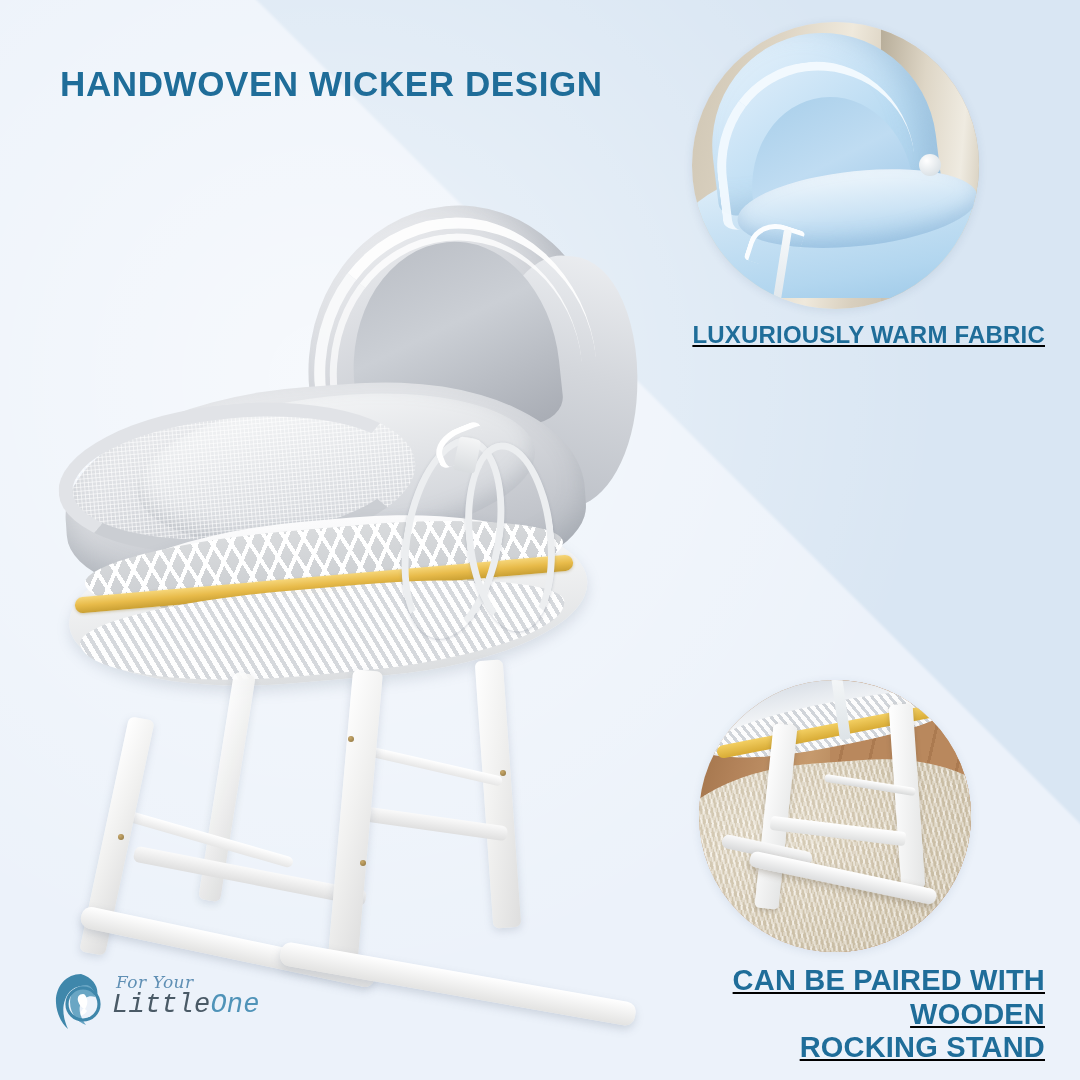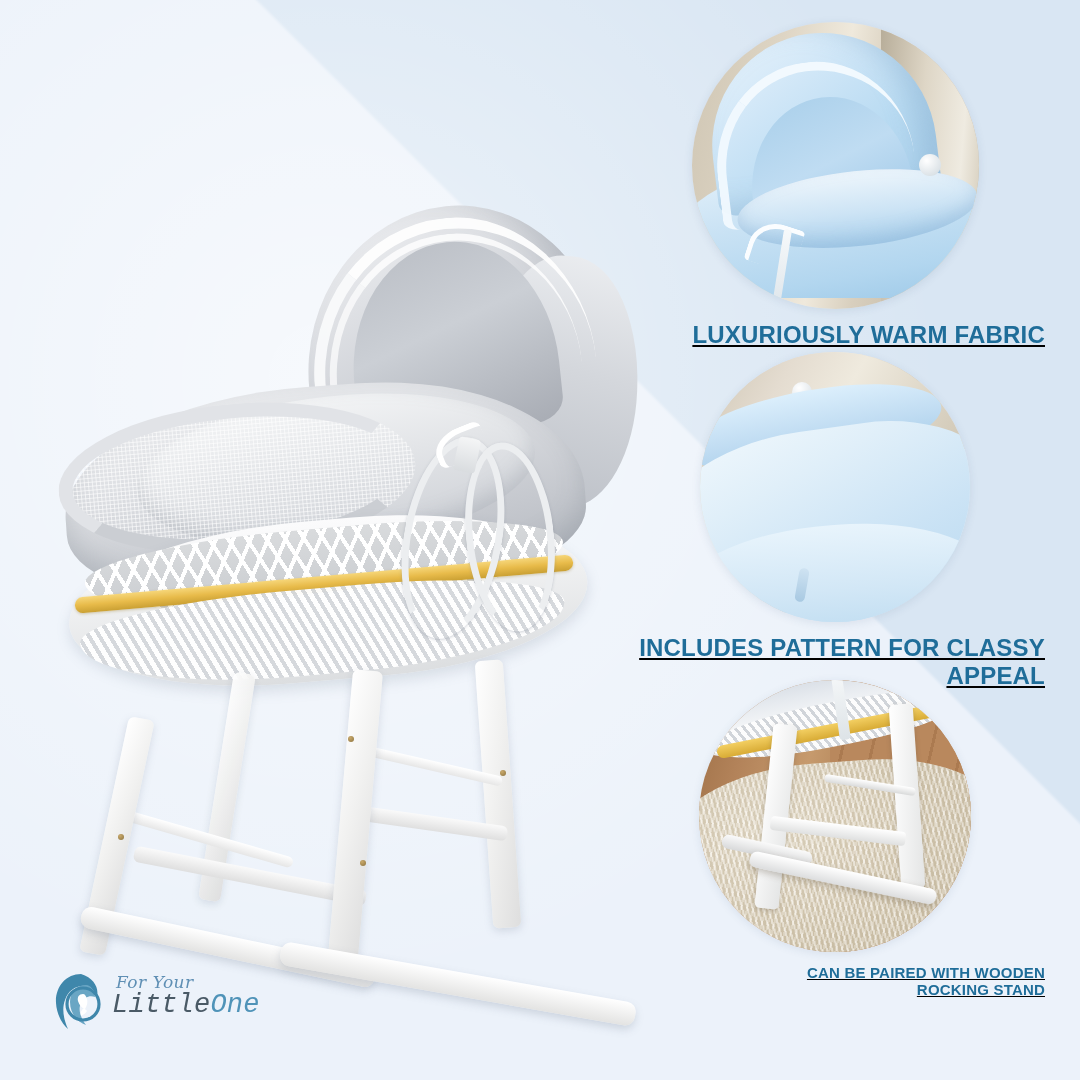--- a/index.html
+++ b/index.html
@@ -41,21 +41,21 @@
   }
   .c1{width:287px;height:287px;}
   .c2{width:270px;height:270px;}
   .c3{width:272px;height:272px;}
 
   .cap{
     margin-top:12px;
     font-size:24px;font-weight:bold;line-height:1.16;
     color:#1f6d99;letter-spacing:.2px;
   }
-  .cap.wide{font-size:15px;}
+  .cap.wide{font-size:29px;}
 
   
   .ph{position:absolute;inset:0;}
   .room-bg{position:absolute;inset:0;background:
      linear-gradient(100deg,#cfc6b4 0%,#ded5c4 28%,#efe9dc 48%,#d8cfbe 62%,#c9bfac 78%,#bdb3a0 100%);}
   .room-door{position:absolute;right:0;top:0;width:34%;height:100%;
      background:linear-gradient(95deg,#b7ad99 0%,#ded6c6 40%,#efebe1 75%,#cfc6b3 100%);}
   .waffle{
     background-image:
       linear-gradient(0deg, rgba(255,255,255,.55) 1px, transparent 1px),
@@ -339,20 +339,21 @@
 </style>
 </head>
 <body>
 
 <div id="stage">
 
   <div class="bg-base"></div>
   <div class="bg-diag"></div>
   <div class="bg-vign"></div>
 
+  <div class="headline">HANDWOVEN WICKER DESIGN</div>
 
   <div class="product">
 
     <div class="moses">
       <div class="hood-outer waffle"></div>
       <div class="hood-back waffle"></div>
       <div class="hood-panel"></div>
       <div class="hood-frill"></div>
       <div class="hood-frill2"></div>
 
@@ -400,34 +401,20 @@
         <div class="b-frill"></div>
         <div class="b-roll waffle"></div>
         <div class="b-knob"></div>
         <div class="b-ribbon"></div>
         <div class="b-strap"></div>
       </div>
     </div>
     <div class="cap">LUXURIOUSLY WARM FABRIC</div>
   </div>
 
-  <div class="feature f2">
-    <div class="circle-wrap c2">
-      <div class="ph">
-        <div class="f-bg"></div>
-        <div class="f-top"></div>
-        <div class="f-knob"></div>
-        <div class="f-bolster waffle"></div>
-        <div class="f-main waffle"></div>
-        <div class="f-fold waffle"></div>
-        <div class="f-tuck"></div>
-      </div>
-    </div>
-    <div class="cap">INCLUDES PATTERN FOR CLASSY APPEAL</div>
-  </div>
 
   <div class="feature f3">
     <div class="circle-wrap c3">
       <div class="ph">
         <div class="r-floor"></div>
         <div class="r-plank"></div>
         <div class="r-rug">
             <div class="r-rug-tex"></div>
           </div>
         <div class="r-basket"></div>

